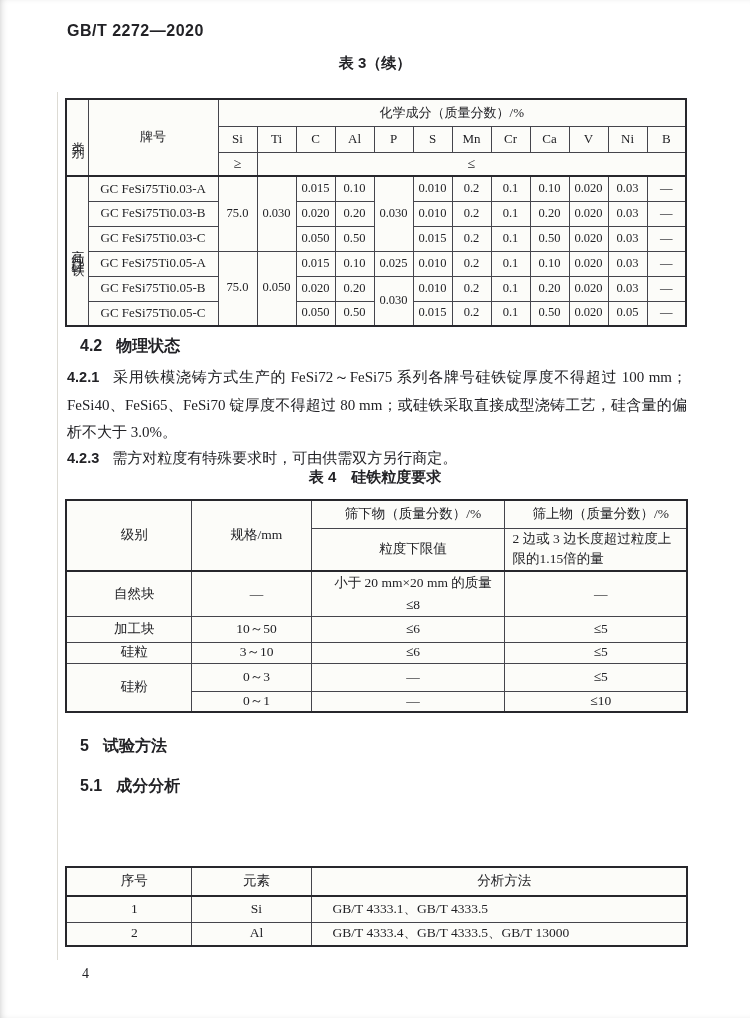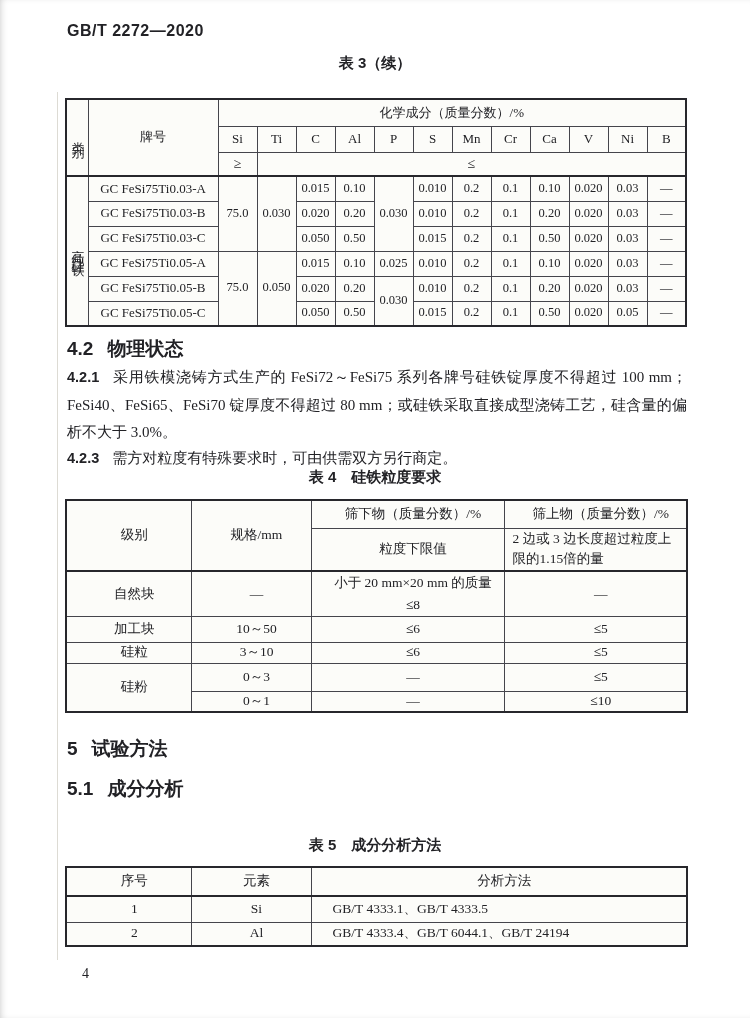--- a/index.html
+++ b/index.html
@@ -28,23 +28,23 @@
         font-size:12.5px;line-height:1.25;overflow:hidden;}
   .thick-b{border-bottom-width:2px;border-bottom-color:#27272c;}
   .vtext{writing-mode:vertical-rl;text-orientation:upright;letter-spacing:5px;
          font-size:13px;margin:0 auto;}
   
   .t3 th{font-size:13px;}
   .t3 .grade{font-size:13px;}
   .t3 .sym{font-size:14px;}
   
   .h-sec{
-    position:absolute;left:67px;
-    font-family:"Liberation Sans","DejaVu Sans",sans-serif;
-    font-weight:bold;font-size:19px;
+    position:absolute;left:80px;
+    font-family:"Liberation Sans","DejaVu Sans",sans-serif;
+    font-weight:bold;font-size:16px;
   }
   .h-sec .num{margin-right:14px;}
   .para{
     position:absolute;left:67px;width:620px;
     font-size:15px;line-height:27.5px;text-align:justify;
   }
   .para .num{
     font-family:"Liberation Sans","DejaVu Sans",sans-serif;
     font-weight:bold;font-size:14.5px;margin-right:13px;
   }
@@ -255,21 +255,20 @@
   </tbody>
     </table>
 
   <div class="h-sec" style="top:736px;">
     <span class="num">5</span><span>试验方法</span>
   </div>
   <div class="h-sec" style="top:776px;">
     <span class="num">5.1</span><span>成分分析</span>
   </div>
 
-  <div class="tbl-caption" style="top:836px;">表 5　成分分析方法</div>
 
   <table class="t5 t45" style="left:65px;top:866px;width:621px;">
     <colgroup>
       <col style="width:125px">
         <col style="width:120px">
         <col style="width:376px">
     </colgroup>
     <tbody>
         <tr style="height:29px">
       <th class="thick-b">序号</th>
@@ -277,19 +276,19 @@
       <th class="thick-b">分析方法</th>
     </tr>
     <tr style="height:26px">
       <td>1</td>
       <td>Si</td>
       <td class="method">GB/T 4333.1、GB/T 4333.5</td>
     </tr>
     <tr style="height:24px">
       <td>2</td>
       <td>Al</td>
-      <td class="method">GB/T 4333.4、GB/T 6044.1、GB/T 24194</td>
+      <td class="method">GB/T 4333.4、GB/T 4333.5、GB/T 13000</td>
     </tr>
   </tbody>
     </table>
 
   <div class="pageno">4</div>
 </div>
 
 </body></html>

